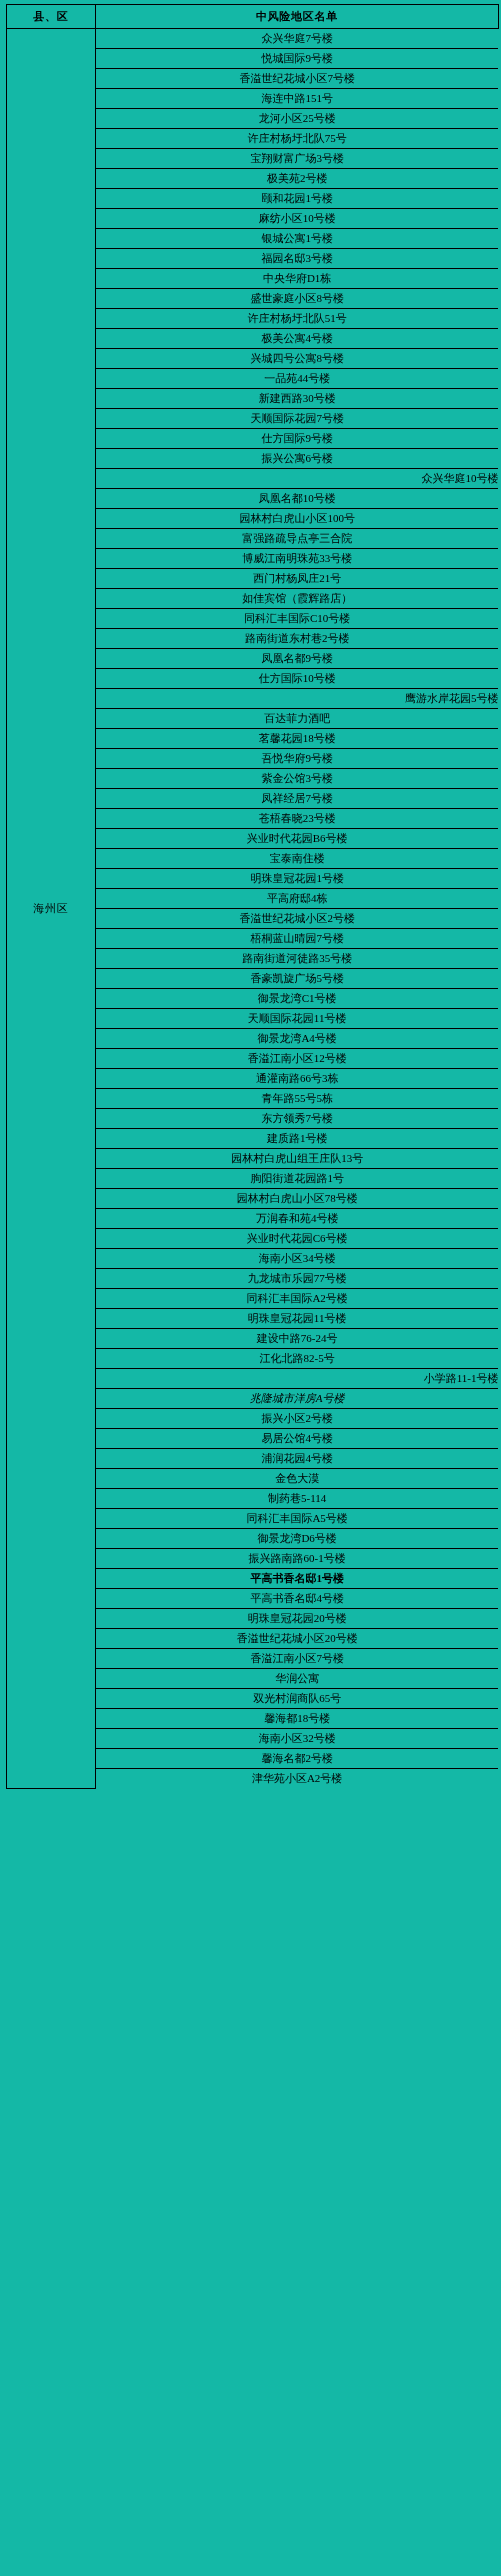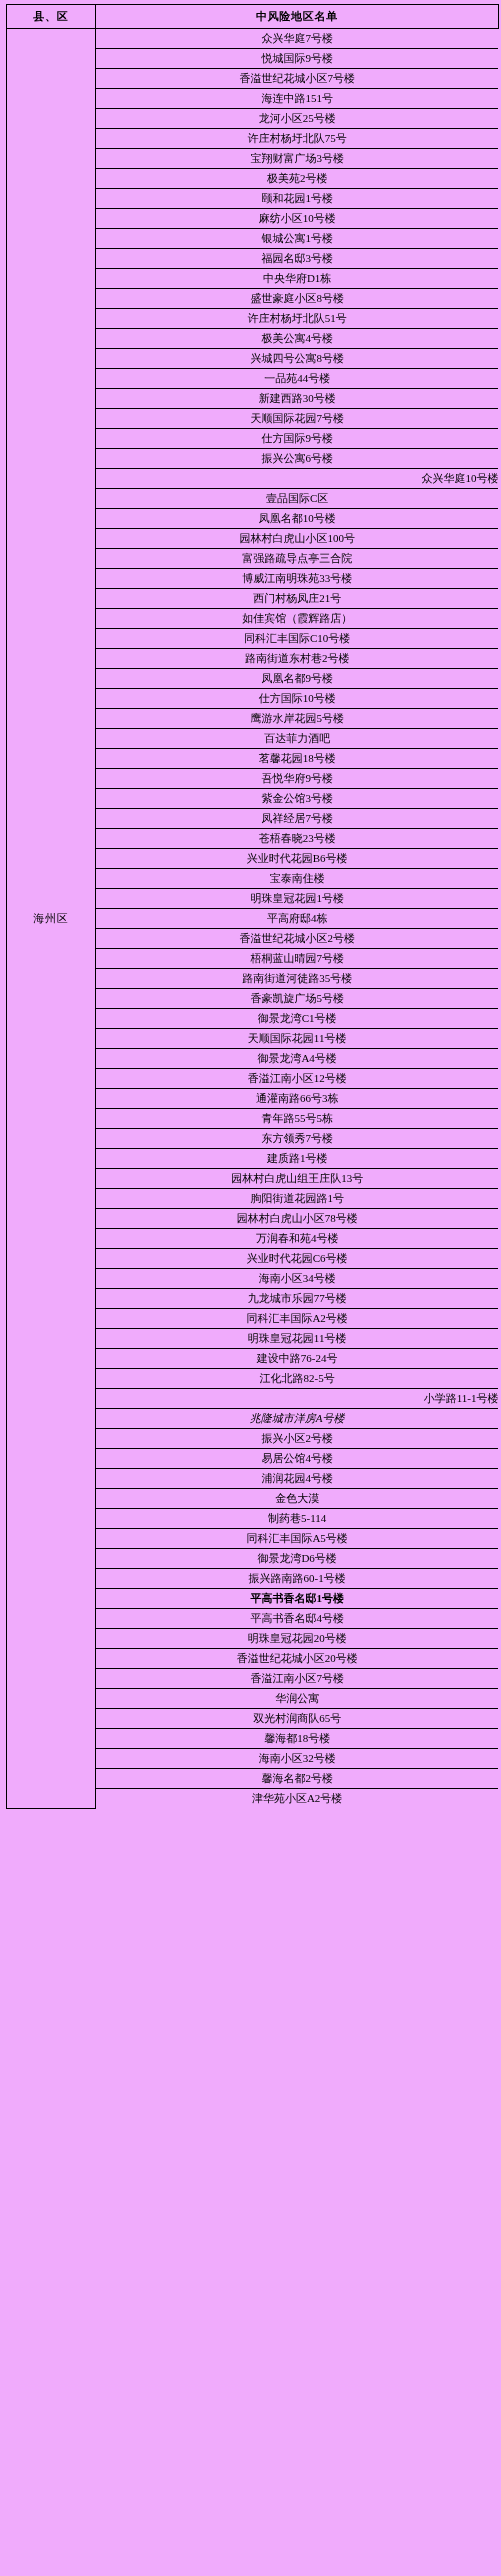--- a/index.html
+++ b/index.html
@@ -7,21 +7,21 @@
     padding: 0;
     background: #ffffff;
   }
   body {
     font-family: "Liberation Serif", "DejaVu Serif", serif;
     color: #000000;
   }
   .page {
     width: 502px;
     min-height: 2576px;
-    background: #f0abfc;
+    background: #14b8a6;
     box-sizing: border-box;
     padding: 4.4px 5.9px 7.4px 5.9px;
   }
   table.risk-table {
     border-collapse: collapse;
     width: 490px;
     margin: 0 auto;
     table-layout: fixed;
   }
   table.risk-table th,
@@ -145,23 +145,20 @@
                 <tr>
                   <td class="area-cell" style="border-left: none; border-right: none;">仕方国际9号楼</td>
                 </tr>
                 <tr>
                   <td class="area-cell" style="border-left: none; border-right: none;">振兴公寓6号楼</td>
                 </tr>
                 <tr>
                   <td class="area-cell" style="border-left: none; border-right: none; text-align: right;">众兴华庭10号楼</td>
                 </tr>
                 <tr>
-                  <td class="area-cell" style="border-left: none; border-right: none;">壹品国际C区</td>
-                </tr>
-                <tr>
                   <td class="area-cell" style="border-left: none; border-right: none;">凤凰名都10号楼</td>
                 </tr>
                 <tr>
                   <td class="area-cell" style="border-left: none; border-right: none;">园林村白虎山小区100号</td>
                 </tr>
                 <tr>
                   <td class="area-cell" style="border-left: none; border-right: none;">富强路疏导点亭三合院</td>
                 </tr>
                 <tr>
                   <td class="area-cell" style="border-left: none; border-right: none;">博威江南明珠苑33号楼</td>
@@ -178,21 +175,21 @@
                 <tr>
                   <td class="area-cell" style="border-left: none; border-right: none;">路南街道东村巷2号楼</td>
                 </tr>
                 <tr>
                   <td class="area-cell" style="border-left: none; border-right: none;">凤凰名都9号楼</td>
                 </tr>
                 <tr>
                   <td class="area-cell" style="border-left: none; border-right: none;">仕方国际10号楼</td>
                 </tr>
                 <tr>
-                  <td class="area-cell" style="border-left: none; border-right: none;">鹰游水岸花园5号楼</td>
+                  <td class="area-cell" style="border-left: none; border-right: none; text-align: right;">鹰游水岸花园5号楼</td>
                 </tr>
                 <tr>
                   <td class="area-cell" style="border-left: none; border-right: none;">百达菲力酒吧</td>
                 </tr>
                 <tr>
                   <td class="area-cell" style="border-left: none; border-right: none;">茗馨花园18号楼</td>
                 </tr>
                 <tr>
                   <td class="area-cell" style="border-left: none; border-right: none;">吾悦华府9号楼</td>
                 </tr>

